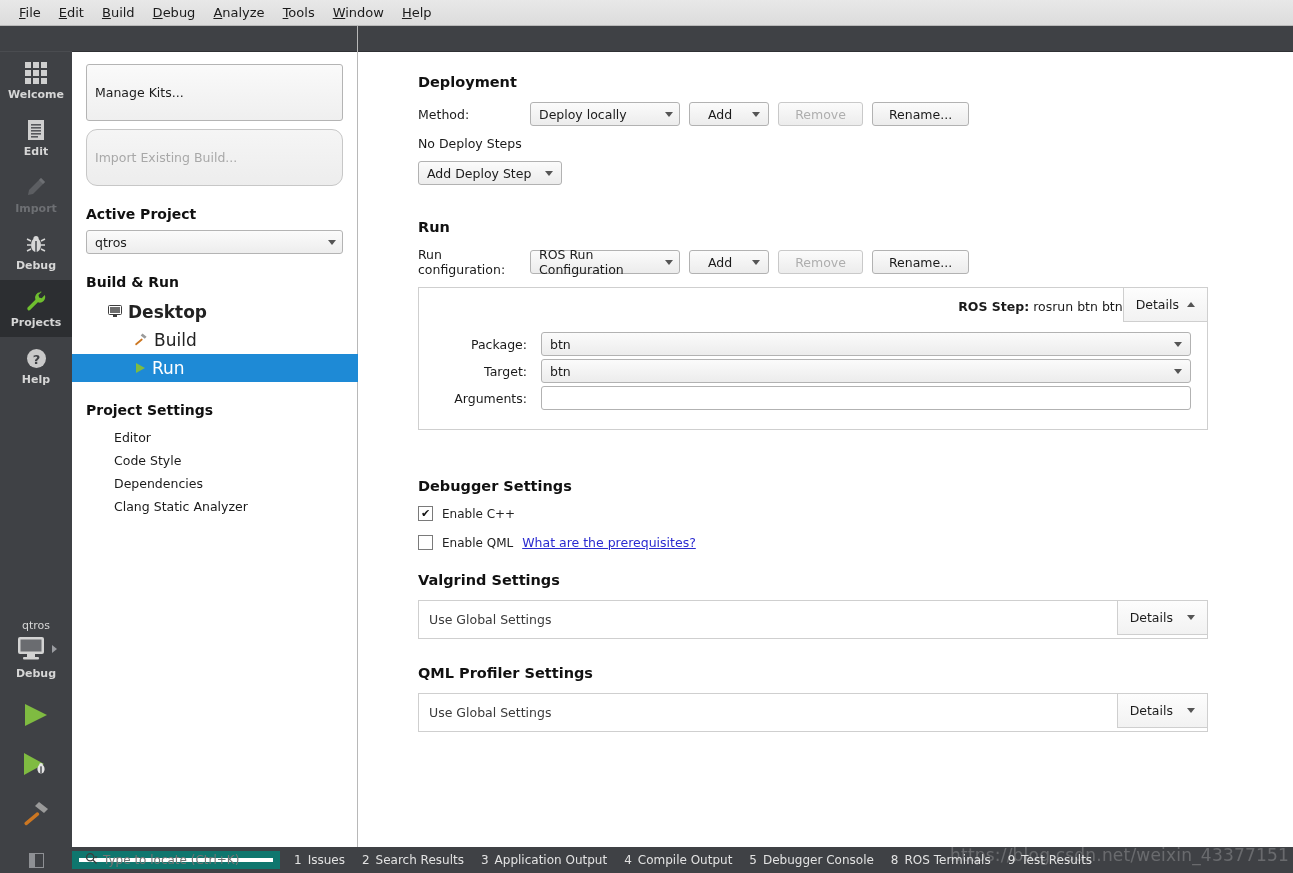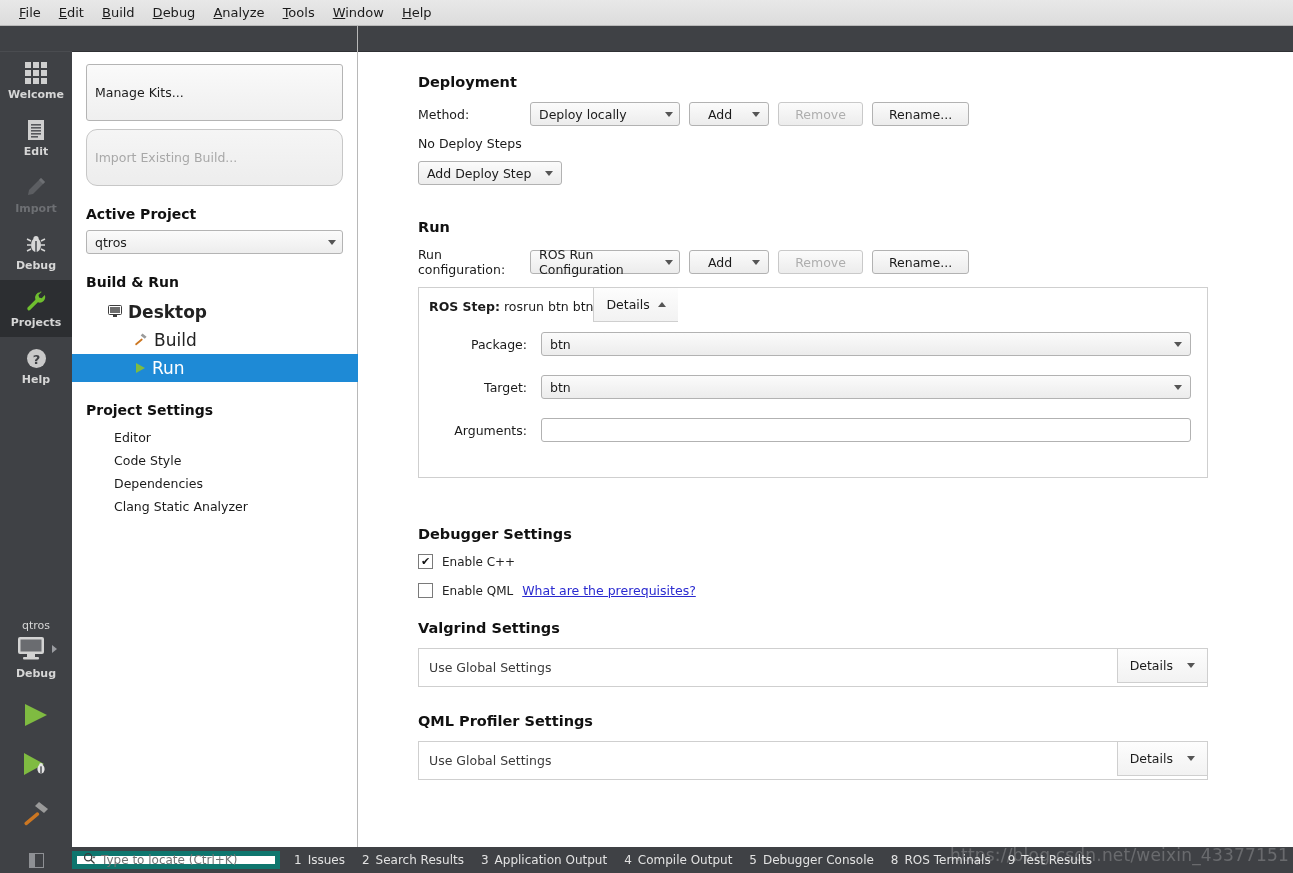--- a/index.html
+++ b/index.html
@@ -199,35 +199,35 @@
 
   .groupbox {
     margin: 0 0 0 35px;
     width: 790px;
     border: 1px solid #cfcfcf;
     background: #fff;
     box-sizing: border-box;
     position: relative;
   }
   .groupbox-head {
-    display:flex; justify-content: flex-start; align-items: stretch;
+    display:flex; justify-content: flex-end; align-items: stretch;
     min-height: 34px;
   }
   .groupbox-title { padding: 11px 0 0 10px; font-size: 12.5px; color:#1b1b1b;}
   .groupbox-title b { font-weight: bold; }
   .details-btn {
     border-left: 1px solid #cfcfcf;
     border-bottom: 1px solid #cfcfcf;
     background: linear-gradient(180deg,#fdfdfd 0%, #f2f2f2 100%);
     display: flex; align-items: center; gap: 8px;
     padding: 0 12px; font-size: 12.5px; color:#1b1b1b;
     align-self: flex-start; height: 34px; box-sizing: border-box;
   }
   .gb-body { padding: 10px 16px 16px 16px; }
-  .gb-row { display:flex; align-items:center; margin-bottom: 19px; }
+  .gb-row { display:flex; align-items:center; margin-bottom: 3px; }
   .gb-label { width: 92px; text-align: right; padding-right: 14px; font-size:12.5px; color:#1b1b1b;}
   .gb-combo {
     flex: 1 1 auto; height: 24px; box-sizing:border-box;
     background: linear-gradient(180deg,#fbfbfb 0%, #ececec 100%);
     border: 1px solid #b2b2b2; border-radius:3px;
     display:flex; align-items:center; justify-content:space-between;
     padding: 0 8px; font-size: 12.5px; color:#1b1b1b;
   }
   .gb-input {
     flex: 1 1 auto; height: 24px; box-sizing: border-box;
@@ -253,21 +253,21 @@
 
   
   .statusbar {
     height: 26px; background: #3f4145; display:flex; align-items:center;
     flex: 0 0 auto; position: relative; color: #e2e2e2; font-size: 12px;
   }
   .sb-left { width: 72px; display:flex; align-items:center; justify-content:center;}
   .sb-toggle { width: 13px; height: 13px; border: 1px solid #8e9094; display:flex;}
   .sb-toggle i { width: 5px; background:#8e9094; display:block;}
   .locator {
-    width: 208px; height: 18px; background:#fff; border:5px solid #0f766e;
+    width: 208px; height: 18px; background:#fff; border:7px solid #0f766e;
     display:flex; align-items:center; gap:5px; padding: 0 6px; box-sizing:border-box;
     color:#757575; font-size:12px; margin-right: 14px;
   }
   .panes { display:flex; align-items:center; gap: 17px; }
   .pane { display:flex; align-items:center; gap:6px; color:#e2e2e2; font-size:12px; white-space: nowrap;}
   .pane .num { color:#e2e2e2; }
 
   .watermark {
     position: absolute; right: 4px; top: 845px;
     font-size: 17px; color: rgba(255,255,255,0.22);

